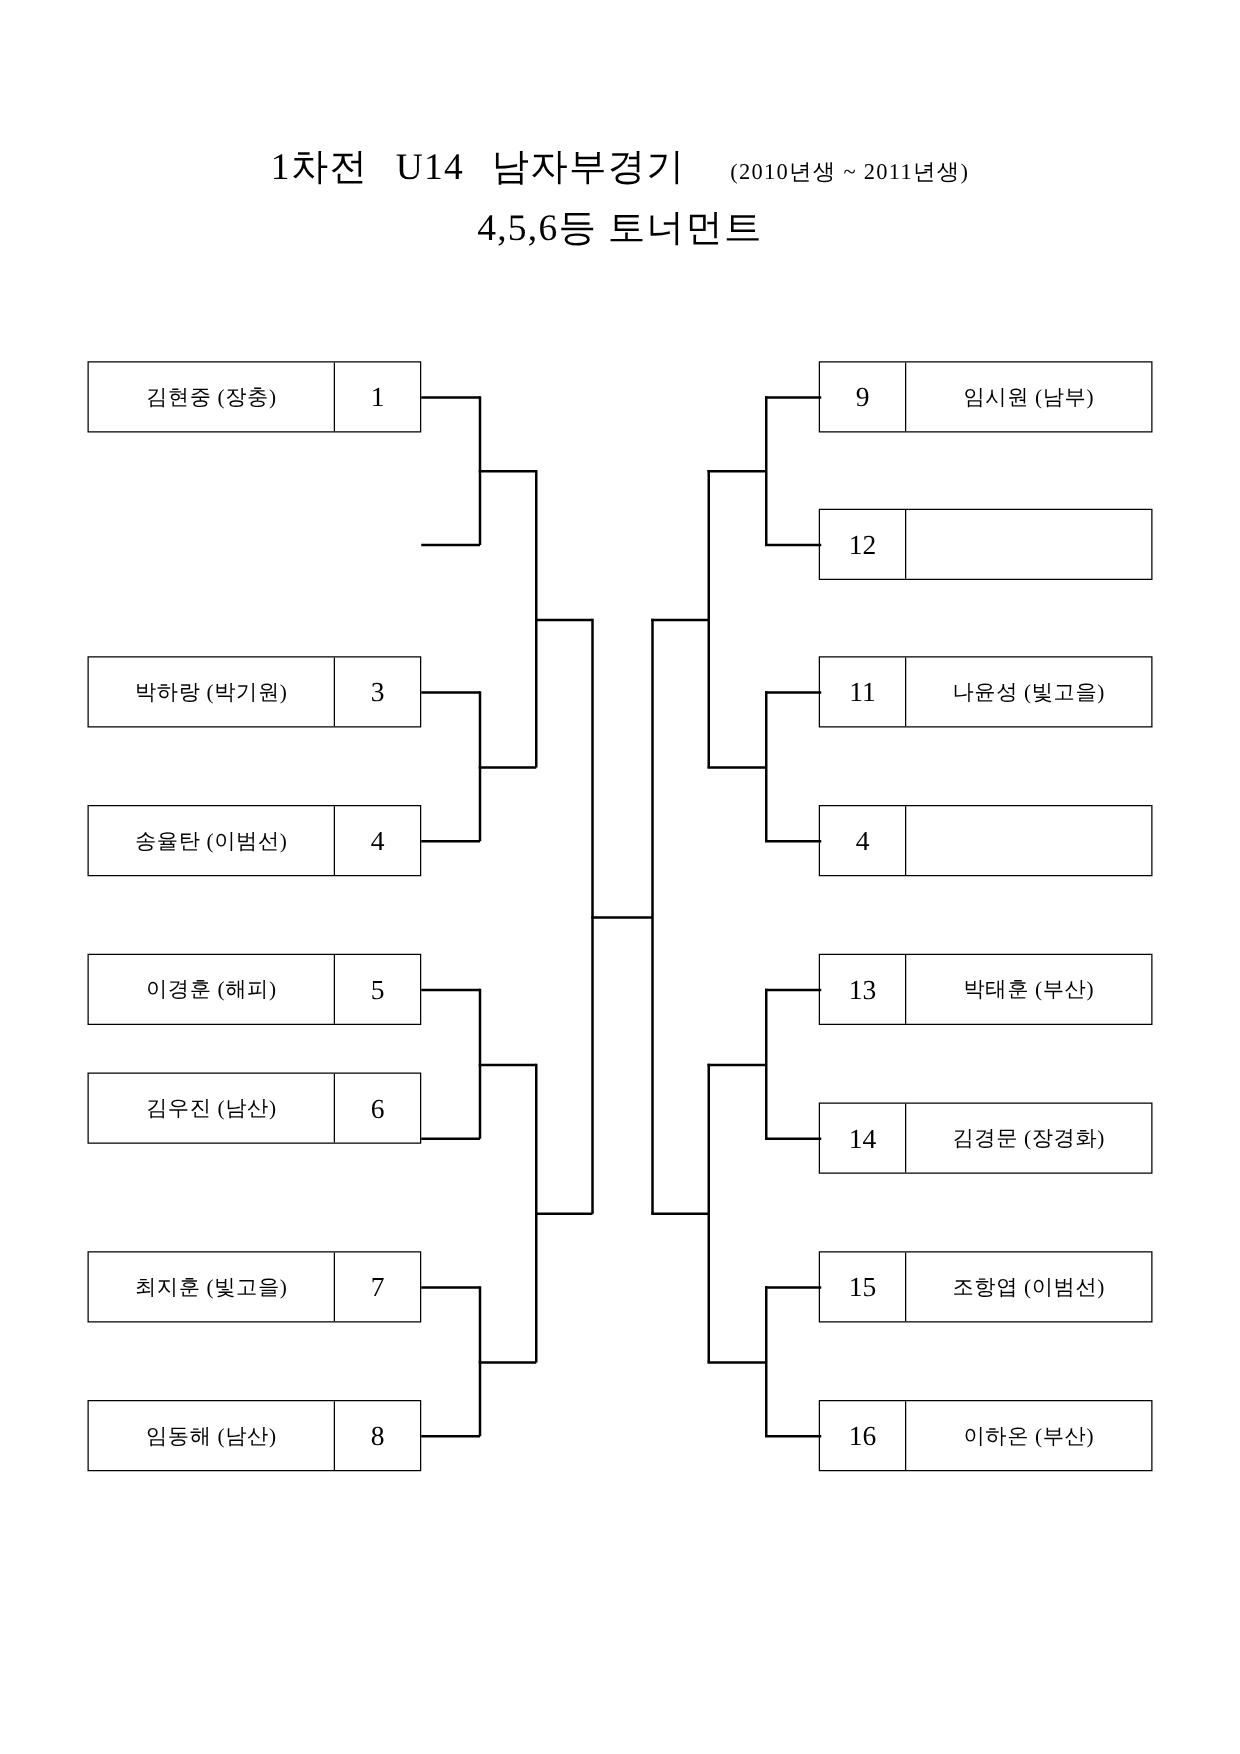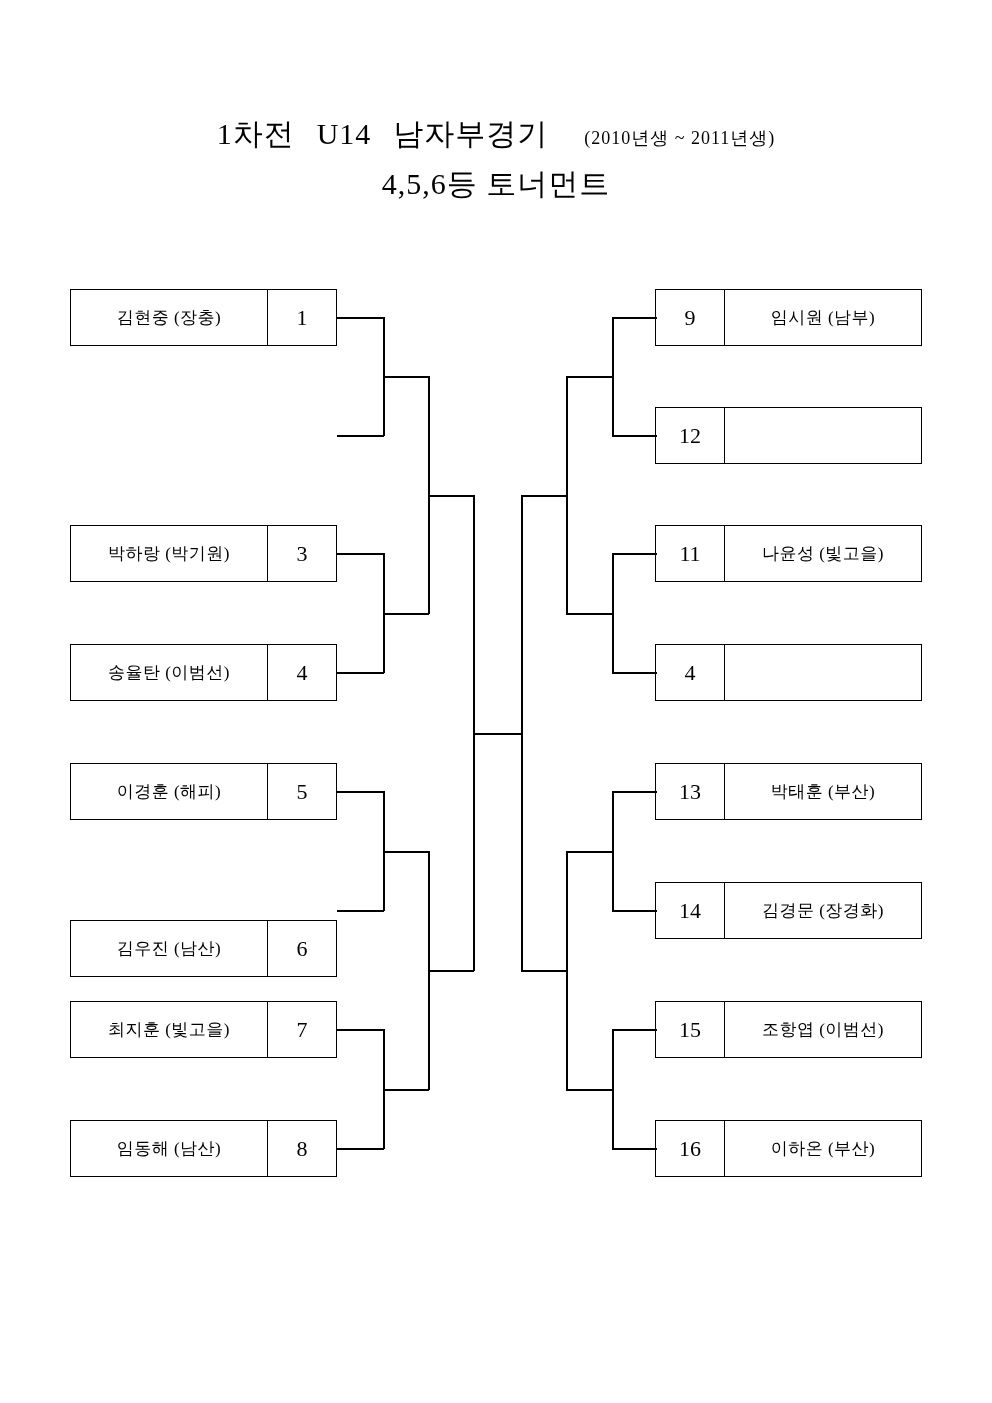--- a/index.html
+++ b/index.html
@@ -112,21 +112,21 @@
     <div class="num-cell">3</div>
   </div>
   <div class="slot left" style="top:644px">
     <div class="name-cell">송율탄 (이범선)</div>
     <div class="num-cell">4</div>
   </div>
   <div class="slot left" style="top:763px">
     <div class="name-cell">이경훈 (해피)</div>
     <div class="num-cell">5</div>
   </div>
-  <div class="slot left" style="top:920px">
+  <div class="slot left" style="top:858px">
     <div class="name-cell">김우진 (남산)</div>
     <div class="num-cell">6</div>
   </div>
   <div class="slot left" style="top:1001px">
     <div class="name-cell">최지훈 (빛고을)</div>
     <div class="num-cell">7</div>
   </div>
   <div class="slot left" style="top:1120px">
     <div class="name-cell">임동해 (남산)</div>
     <div class="num-cell">8</div>

